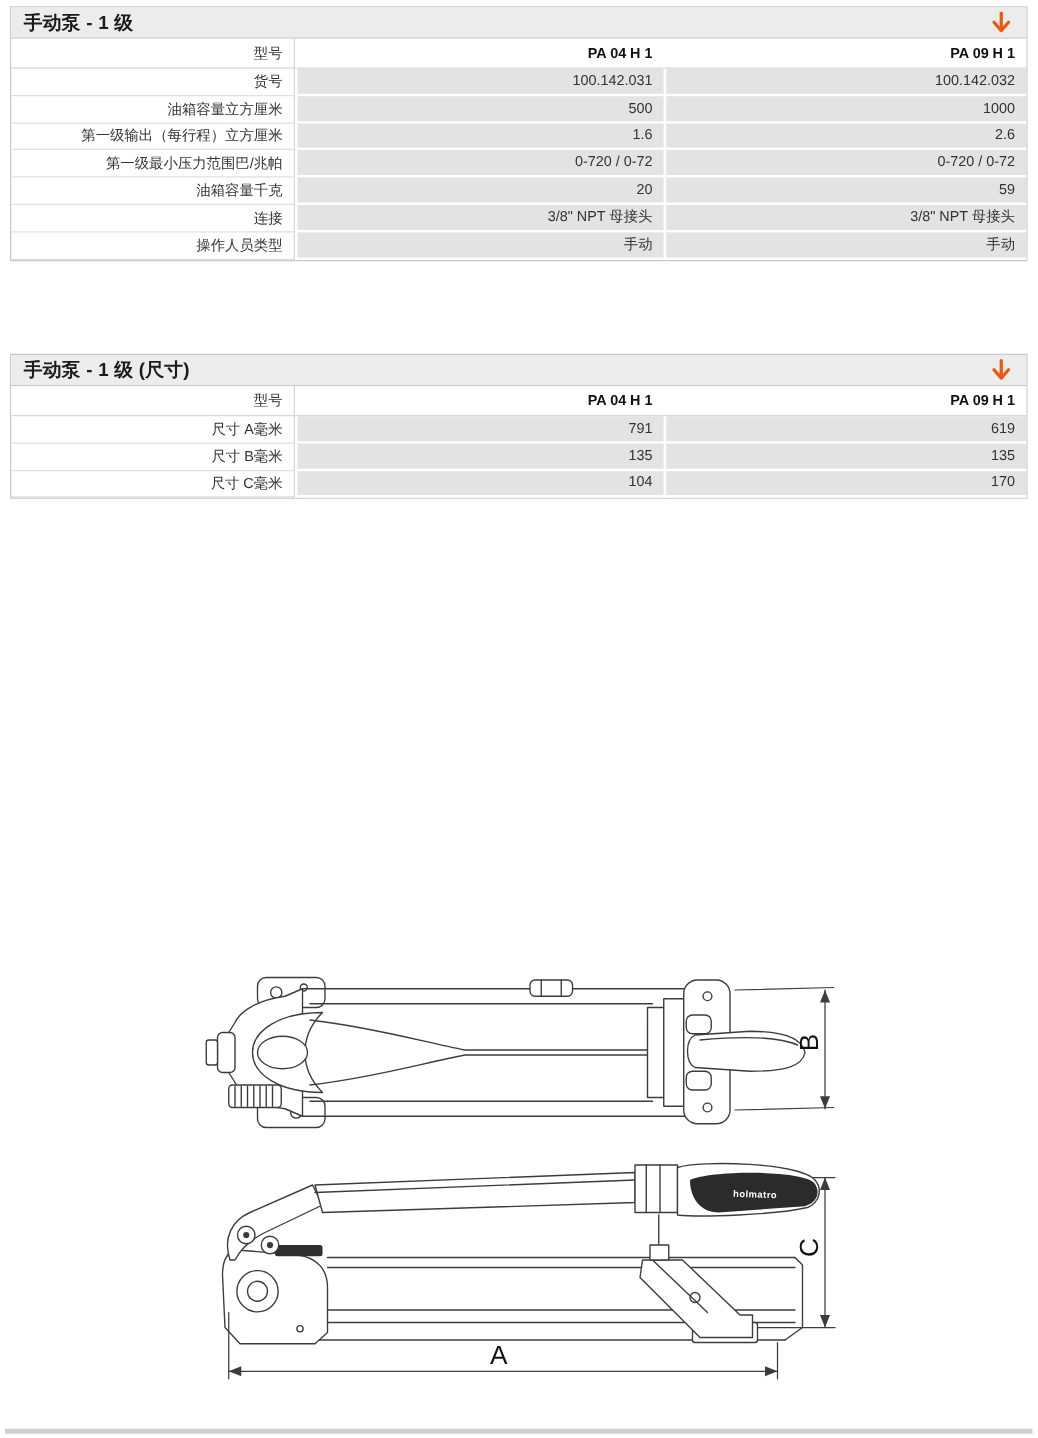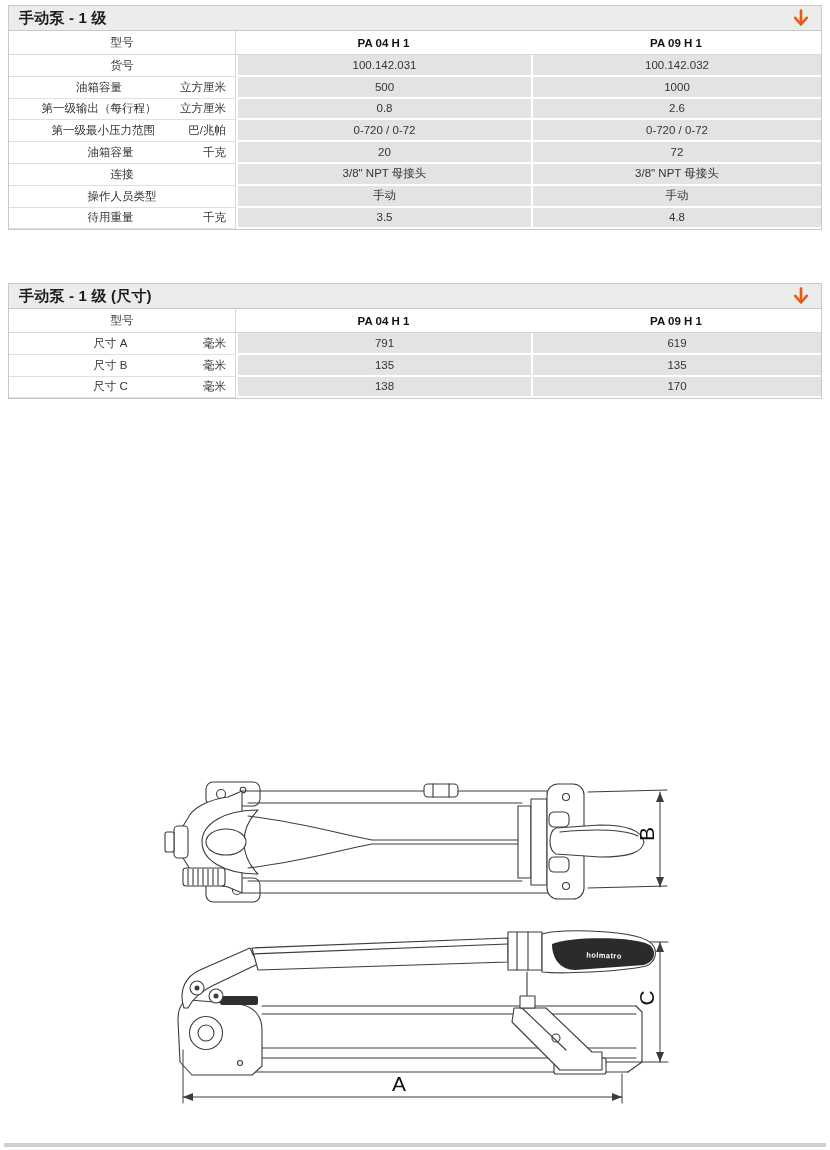--- a/index.html
+++ b/index.html
@@ -13,21 +13,21 @@
   *{box-sizing:border-box;}
   .spec{position:absolute;left:8px;width:814px;border:1px solid var(--border);background:#fff;}
   .titlebar{height:25px;background:var(--title_bar);display:flex;align-items:center;
     justify-content:space-between;padding:0 10px 0 10px;border-bottom:1px solid var(--border);}
   .title{font-size:15px;font-weight:bold;color:#1b1b1b;letter-spacing:.2px;}
   .dl{display:inline-flex;align-items:center;cursor:pointer;margin-right:2px;}
   .dl svg{display:block;}
   .dl path{stroke:var(--accent);stroke-width:2.6;fill:none;stroke-linecap:round;stroke-linejoin:round;}
   table.grid{border-collapse:separate;border-spacing:0;width:100%;table-layout:fixed;
     font-size:11.5px;color:#333;}
-  th,td{padding:2px 9px;vertical-align:middle;text-align:center;font-weight:normal;}
+  th,td{padding:2px 9px;vertical-align:middle;text-align:right;font-weight:normal;}
   tr.head th{height:24px;background:#fff;border-bottom:1px solid var(--hairline);}
   tr.head th.mdl{font-weight:bold;color:#111;}
   tr.head th.lbl{border-right:1px solid var(--hairline);}
   tr.row td{height:21.8px;margin-top:32px;}
   tr.row td.lbl{border-right:1px solid var(--hairline);border-bottom:1px solid #e0e0e0;}
   tr.row td.val{background:var(--cell);border-bottom:2px solid #fff;border-left:2px solid #fff;margin:16px;}
   td.lbl .unit{float:right;color:#333;}
   .drawing{position:absolute;left:0;top:750px;width:830px;height:380px;}
   .drawing svg{display:block;}
   .page-bar{position:absolute;left:4px;top:1143px;width:822px;height:4px;background:var(--page_bar);}
@@ -80,68 +80,60 @@
           </td>
           <td class="val">500</td>
           <td class="val">1000</td>
         </tr>
 
         <tr class="row">
           <td class="lbl">
             <span class="lab">第一级输出（每行程）</span>
             <span class="unit">立方厘米</span>
           </td>
-          <td class="val">0.8</td>
+          <td class="val">1.6</td>
           <td class="val">2.6</td>
         </tr>
 
         <tr class="row">
           <td class="lbl">
             <span class="lab">第一级最小压力范围</span>
             <span class="unit">巴/兆帕</span>
           </td>
           <td class="val">0-720 / 0-72</td>
           <td class="val">0-720 / 0-72</td>
         </tr>
 
         <tr class="row">
           <td class="lbl">
             <span class="lab">油箱容量</span>
             <span class="unit">千克</span>
           </td>
           <td class="val">20</td>
-          <td class="val">72</td>
+          <td class="val">59</td>
         </tr>
 
         <tr class="row">
           <td class="lbl">
             <span class="lab">连接</span>
             <span class="unit"></span>
           </td>
           <td class="val">3/8" NPT 母接头</td>
           <td class="val">3/8" NPT 母接头</td>
         </tr>
 
         <tr class="row">
           <td class="lbl">
             <span class="lab">操作人员类型</span>
             <span class="unit"></span>
           </td>
           <td class="val">手动</td>
           <td class="val">手动</td>
         </tr>
 
-        <tr class="row">
-          <td class="lbl">
-            <span class="lab">待用重量</span>
-            <span class="unit">千克</span>
-          </td>
-          <td class="val">3.5</td>
-          <td class="val">4.8</td>
-        </tr>
       </tbody>
   </table>
 </section>
 
 <section class="spec" style="top:283px">
   <div class="titlebar">
     <span class="title">手动泵 - 1 级 (尺寸)</span>
     <span class="dl">
       <svg width="16" height="18" viewBox="0 0 16 18" aria-hidden="true">
         <path d="M8 1.5 V13"></path>
@@ -180,21 +172,21 @@
           </td>
           <td class="val">135</td>
           <td class="val">135</td>
         </tr>
 
         <tr class="row">
           <td class="lbl">
             <span class="lab">尺寸 C</span>
             <span class="unit">毫米</span>
           </td>
-          <td class="val">138</td>
+          <td class="val">104</td>
           <td class="val">170</td>
         </tr>
       </tbody>
   </table>
 </section>
 
 <div class="drawing">
   <svg width="830" height="380" viewBox="0 750 830 380" fill="none" stroke-linejoin="round" stroke-linecap="round">
 
     <g stroke="var(--line)" stroke-width="1.1">

